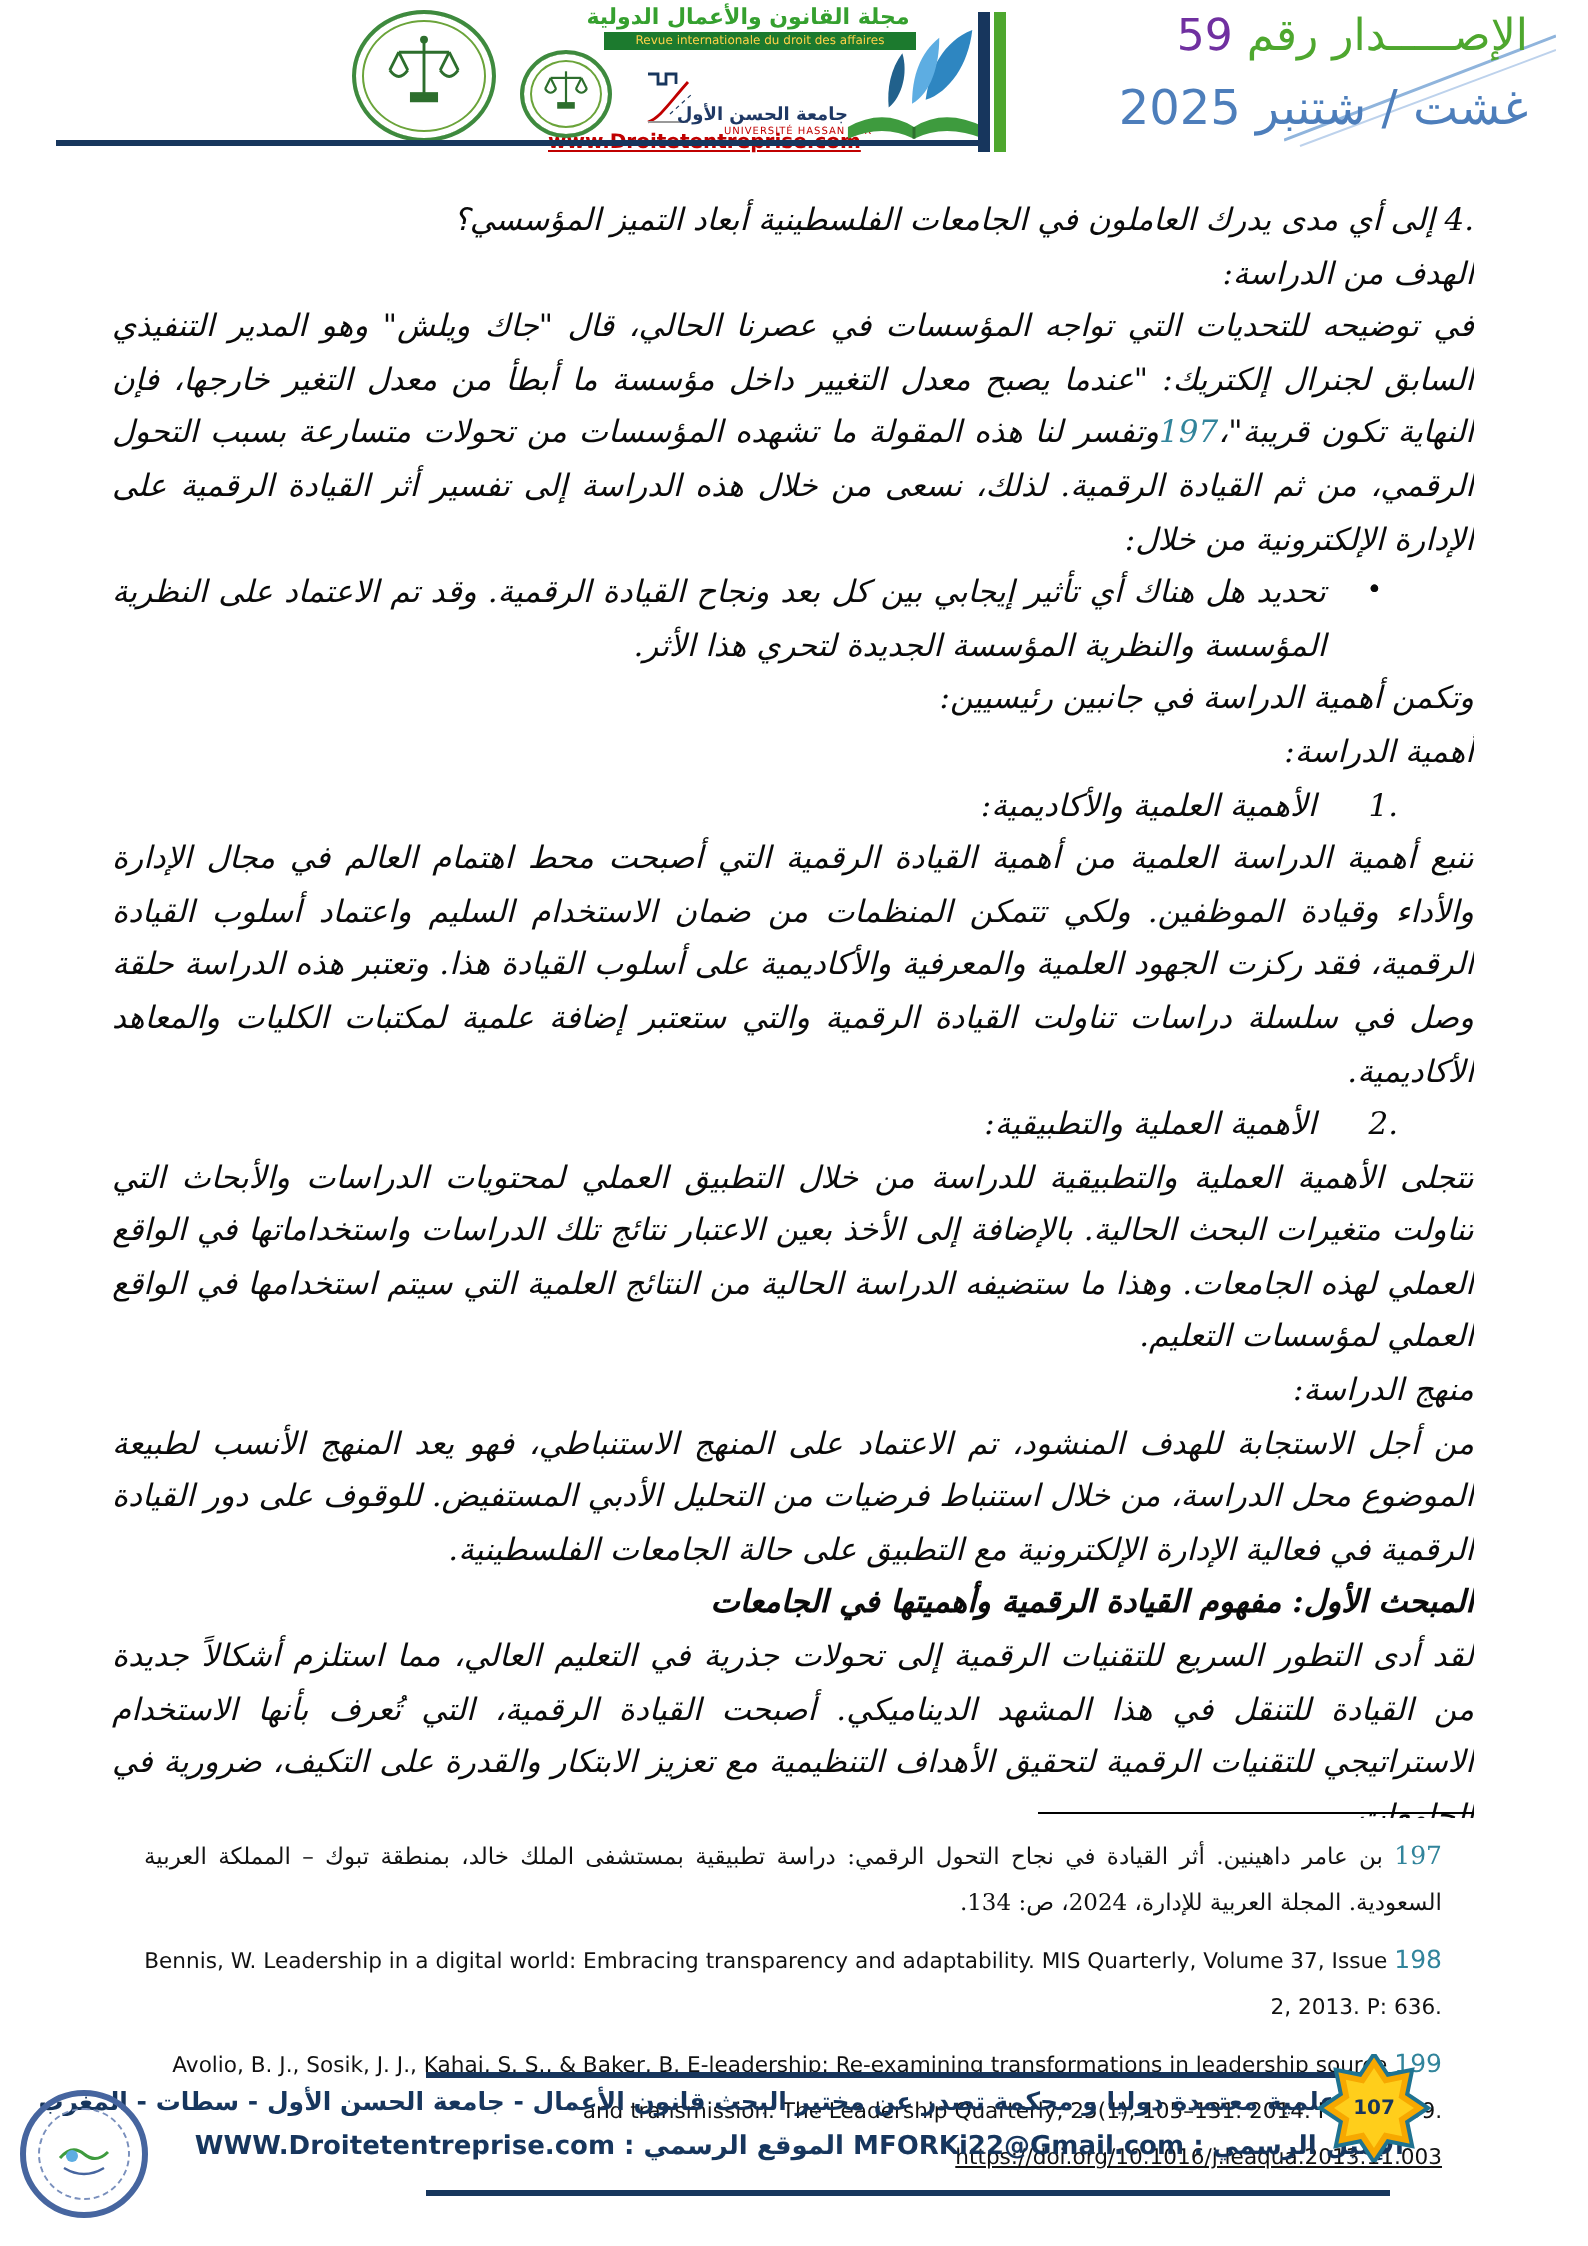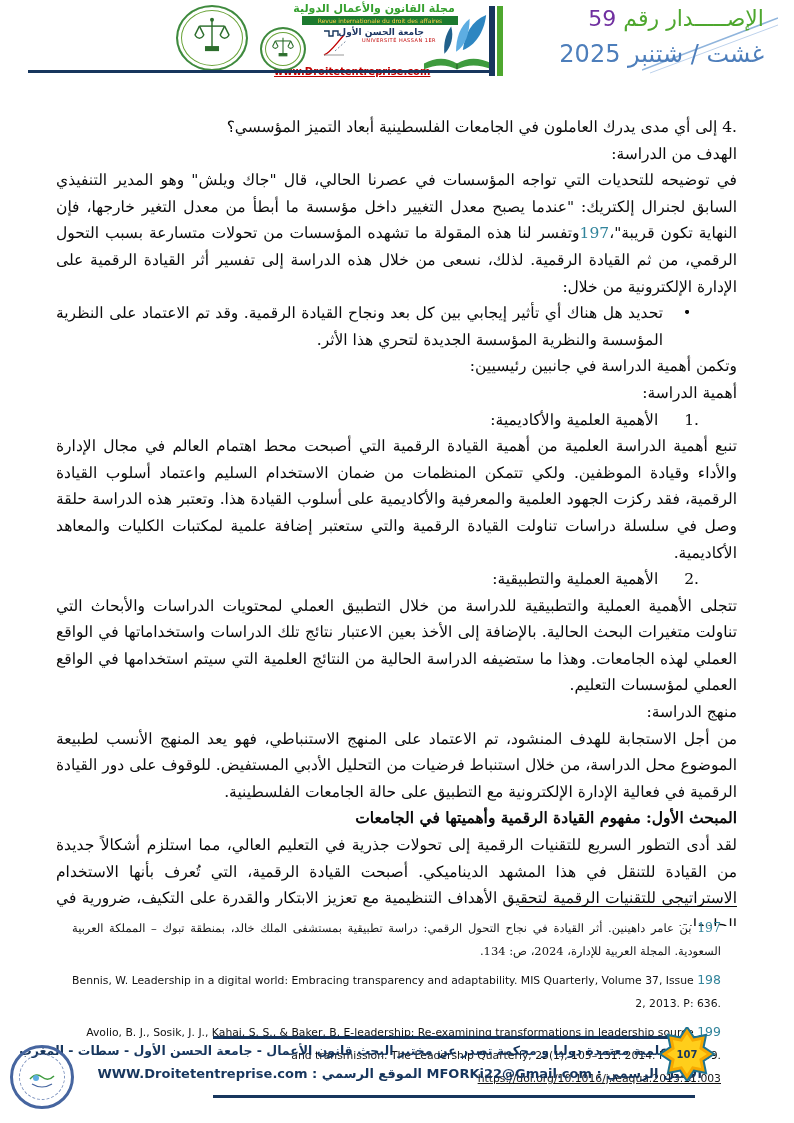--- a/index.html
+++ b/index.html
@@ -10,43 +10,43 @@
   .issn-pill{position:absolute;left:28px;top:33px;width:144px;height:30px;border-radius:17px;
     background:#6BA43A;border:2px solid #83bd55;color:#fff;font-weight:bold;font-size:15.5px;
     display:flex;align-items:center;justify-content:center;}
   .logo-circle{border-radius:50%;border:2px solid #3e8a3e;background:#fff;
     display:flex;align-items:center;justify-content:center;box-shadow:inset 0 0 0 3px #fff, inset 0 0 0 4px #6BA43A;}
   .lab-logo{position:absolute;left:176px;top:5px;width:68px;height:62px;}
   .center-logo{position:absolute;left:260px;top:2px;width:228px;height:72px;}
   .jt{color:#35A02F;font-weight:bold;font-size:11px;text-align:center;direction:rtl;white-space:nowrap;}
   .jsub{height:9px;background:#1C7A2E;margin:1px 30px 2px 42px;color:#FFD24A;font-size:6px;
     line-height:9px;text-align:center;overflow:hidden;white-space:nowrap;}
-  .logo-row{display:flex;align-items:flex-start;gap:15px;height:42px;position:relative;}
+  .logo-row{display:flex;align-items:flex-end;gap:15px;height:42px;position:relative;}
   .small-circle{width:42px;height:40px;flex:0 0 auto;}
   .chart-icon{flex:0 0 auto;}
   .univ{width:62px;text-align:center;}
   .univ-ar{font-size:9px;font-weight:bold;color:#1F3864;direction:rtl;white-space:nowrap;}
   .univ-fr{font-size:5px;color:#C00000;letter-spacing:.5px;white-space:nowrap;}
   .wing{position:absolute;right:-8px;top:-14px;}
   .jsite{color:#C00000;font-weight:bold;font-size:10px;text-align:left;padding-left:14px;
     text-decoration:underline;margin-top:-3px;white-space:nowrap;}
   .vbar{position:absolute;top:6px;width:6px;height:70px;}
   .vbar.navy{left:489px;background:#17365D;}
   .vbar.green{left:497px;background:#4EA72E;}
   .header-rule{position:absolute;left:28px;top:70px;width:462px;height:3px;background:#17365D;}
   .diag{position:absolute;left:642px;top:12px;}
   .issue-block{position:absolute;right:30px;top:6px;text-align:right;direction:rtl;font-weight:normal;}
   .issue-line1{font-size:22px;color:#4EA72E;white-space:nowrap;}
   .issue-num{color:#7030A0;}
   .issue-date{font-size:24px;color:#4D7EBB;margin-top:9px;white-space:nowrap;text-align:center;}
 
   
-  .body-text{position:absolute;top:114px;right:57px;width:681px;height:812px;overflow:hidden;
+  .body-text{position:absolute;top:97px;right:57px;width:681px;height:812px;overflow:hidden;
     direction:rtl;text-align:justify;font-size:15.5px;line-height:26.6px;color:#0a0a0a;
-    font-family:"DejaVu Serif",serif;}
+    font-family:"DejaVu Serif",serif;font-style:italic;}
   .body-text p{margin:0;}
   .num-ltr{direction:ltr;unicode-bidi:isolate;}
   .fnref{color:#31849B;}
   .bullet{position:relative;padding-right:74px;}
   .bullet .dot{position:absolute;right:46px;top:0;font-size:13px;}
   .numbered{padding-right:38px;}
   .numgap{display:inline-block;width:26px;}
   .bold-heading{font-weight:bold;}
 
   

